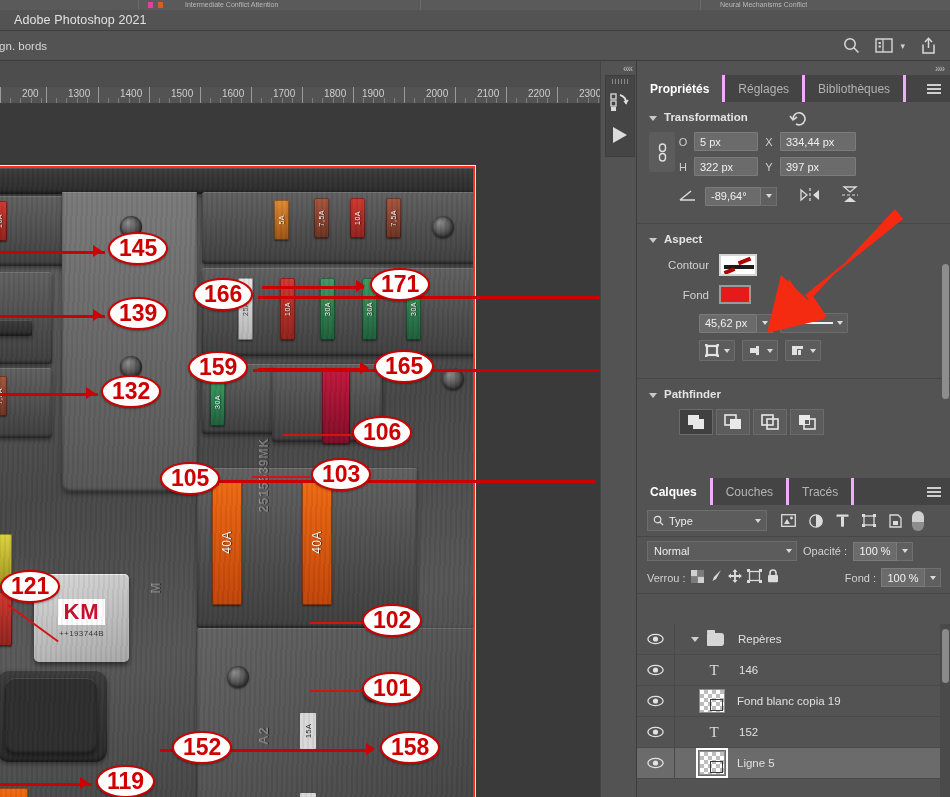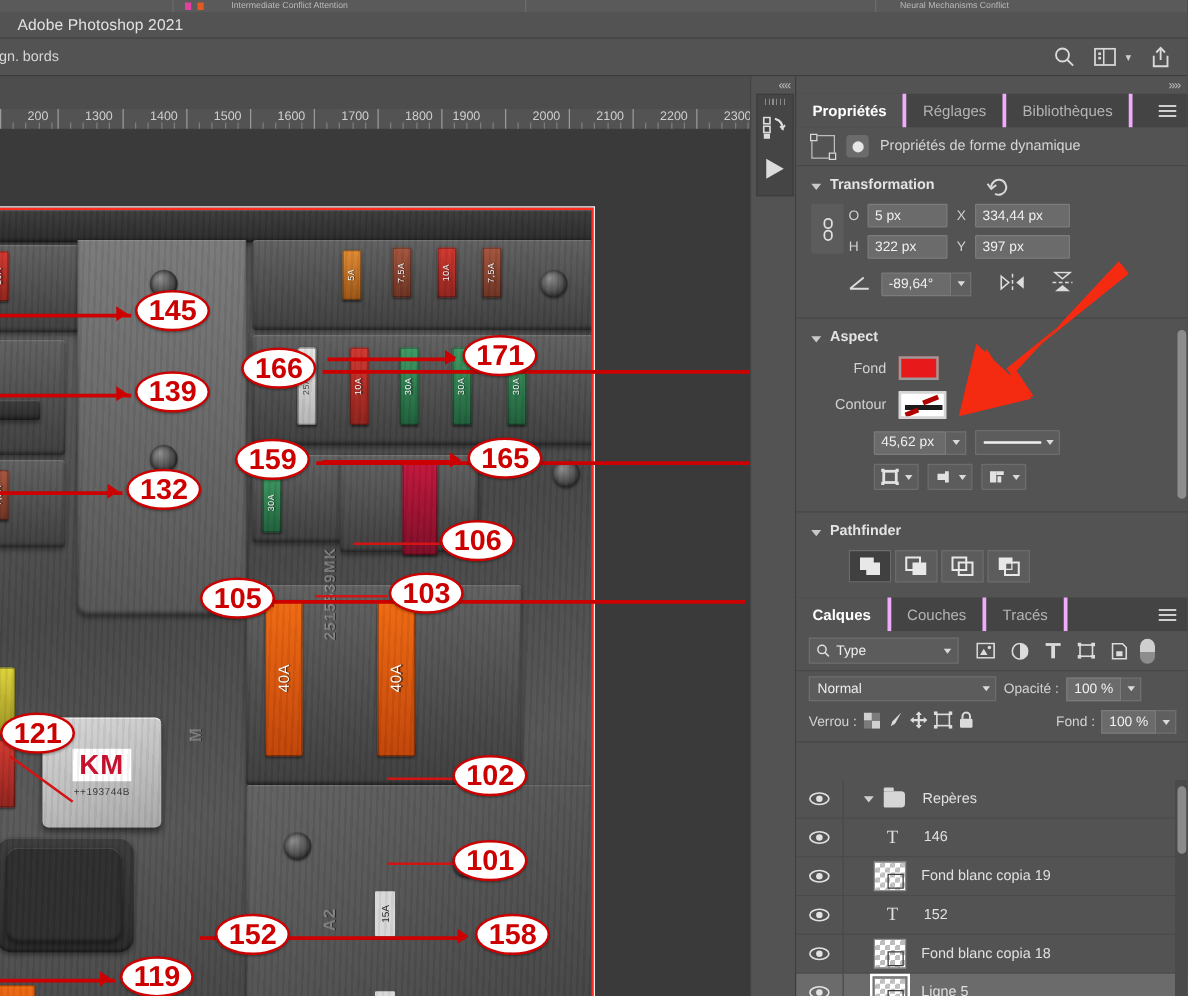--- a/index.html
+++ b/index.html
@@ -601,27 +601,20 @@
         </div>
       <div class="ptab">
           <span>Bibliothèques</span>
         </div>
       <div class="pmenu">
           <div class="hamb"></div>
         </div>
     </div>
 
     <div class="panel-body" style="top:41px; height:430px;">
-      <div class="prop-header">
-        <div class="sq-icon"></div>
-        <div class="circ-icon">
-            <i></i>
-          </div>
-        <div class="ptitle">Propriétés de forme dynamique</div>
-      </div>
 
       <div class="section">
         <div class="sec-head">
           <div class="tri"></div>
           <div class="sec-title">Transformation</div>
           <div class="reset-ico">
             <svg width="19" height="16" viewBox="0 0 19 16">
               <path d="M4 9 a6 6 0 1 1 3 5" fill="none" stroke="#d9d9d9" stroke-width="1.6"></path>
               <polyline points="1,6 4,10 8,7" fill="none" stroke="#d9d9d9" stroke-width="1.6"></polyline>
             </svg>
@@ -680,31 +673,31 @@
         </div>
       </div>
 
       <div class="section">
         <div class="sec-head">
           <div class="tri"></div>
           <div class="sec-title">Aspect</div>
         </div>
 
         <div class="fondrow">
-          <div class="clbl">Fond</div>
-          <div class="swatch" id="fill-swatch" style="background: rgb(232, 25, 26);"></div>
-        </div>
-
-        <div class="fondrow">
           <div class="clbl">Contour</div>
           <div class="swatch-stroke">
             <div style="position:absolute;left:3px;top:9px;width:30px;height:4px;background:#1c1c1c;"></div>
             <div style="position:absolute;left:17px;top:3px;width:13px;height:4px;background:#b00000;transform:rotate(-22deg);"></div>
             <div style="position:absolute;left:3px;top:13px;width:11px;height:4px;background:#b00000;transform:rotate(-22deg);"></div>
           </div>
+        </div>
+
+        <div class="fondrow">
+          <div class="clbl">Fond</div>
+          <div class="swatch" id="fill-swatch" style="background: rgb(232, 25, 26);"></div>
         </div>
 
         <div class="row" style="margin-left:50px; gap:7px;">
           <div class="stepper">
             <div class="fld" style="width:58px;">45,62 px</div>
             <div class="sbtn">
                 <div class="cv"></div>
               </div>
           </div>
           <div class="dd" style="width:68px;">
@@ -935,34 +928,20 @@
               <svg width="17" height="12" viewBox="0 0 17 12">
                 <ellipse cx="8.5" cy="6" rx="7.6" ry="4.6" fill="none" stroke="#e2e2e2" stroke-width="1.3"></ellipse>
                 <circle cx="8.5" cy="6" r="2.6" fill="#e2e2e2"></circle>
               </svg>
             </div>
             <div class="lrow-inner">
               <div class="tletter" style="margin-left: 18px;">T</div>
               <div class="ltext" style="margin-left: 4px;">152</div>
             </div>
           </div>
-          <div class="lrow">
-            <div class="eye-cell">
-              <svg width="17" height="12" viewBox="0 0 17 12">
-                <ellipse cx="8.5" cy="6" rx="7.6" ry="4.6" fill="none" stroke="#e2e2e2" stroke-width="1.3"></ellipse>
-                <circle cx="8.5" cy="6" r="2.6" fill="#e2e2e2"></circle>
-              </svg>
-            </div>
-            <div class="lrow-inner">
-              <div class="lthumb" style="margin-left: 16px;">
-                <div class="ov"></div>
-              </div>
-              <div class="ltext" style="margin-left: 4px;">Fond blanc copia 18</div>
-            </div>
-          </div>
           <div class="lrow sel">
             <div class="eye-cell">
               <svg width="17" height="12" viewBox="0 0 17 12">
                 <ellipse cx="8.5" cy="6" rx="7.6" ry="4.6" fill="none" stroke="#e2e2e2" stroke-width="1.3"></ellipse>
                 <circle cx="8.5" cy="6" r="2.6" fill="#e2e2e2"></circle>
               </svg>
             </div>
             <div class="lrow-inner">
               <div class="lthumb selbox" style="margin-left: 16px;">
                 <div class="ov"></div>

